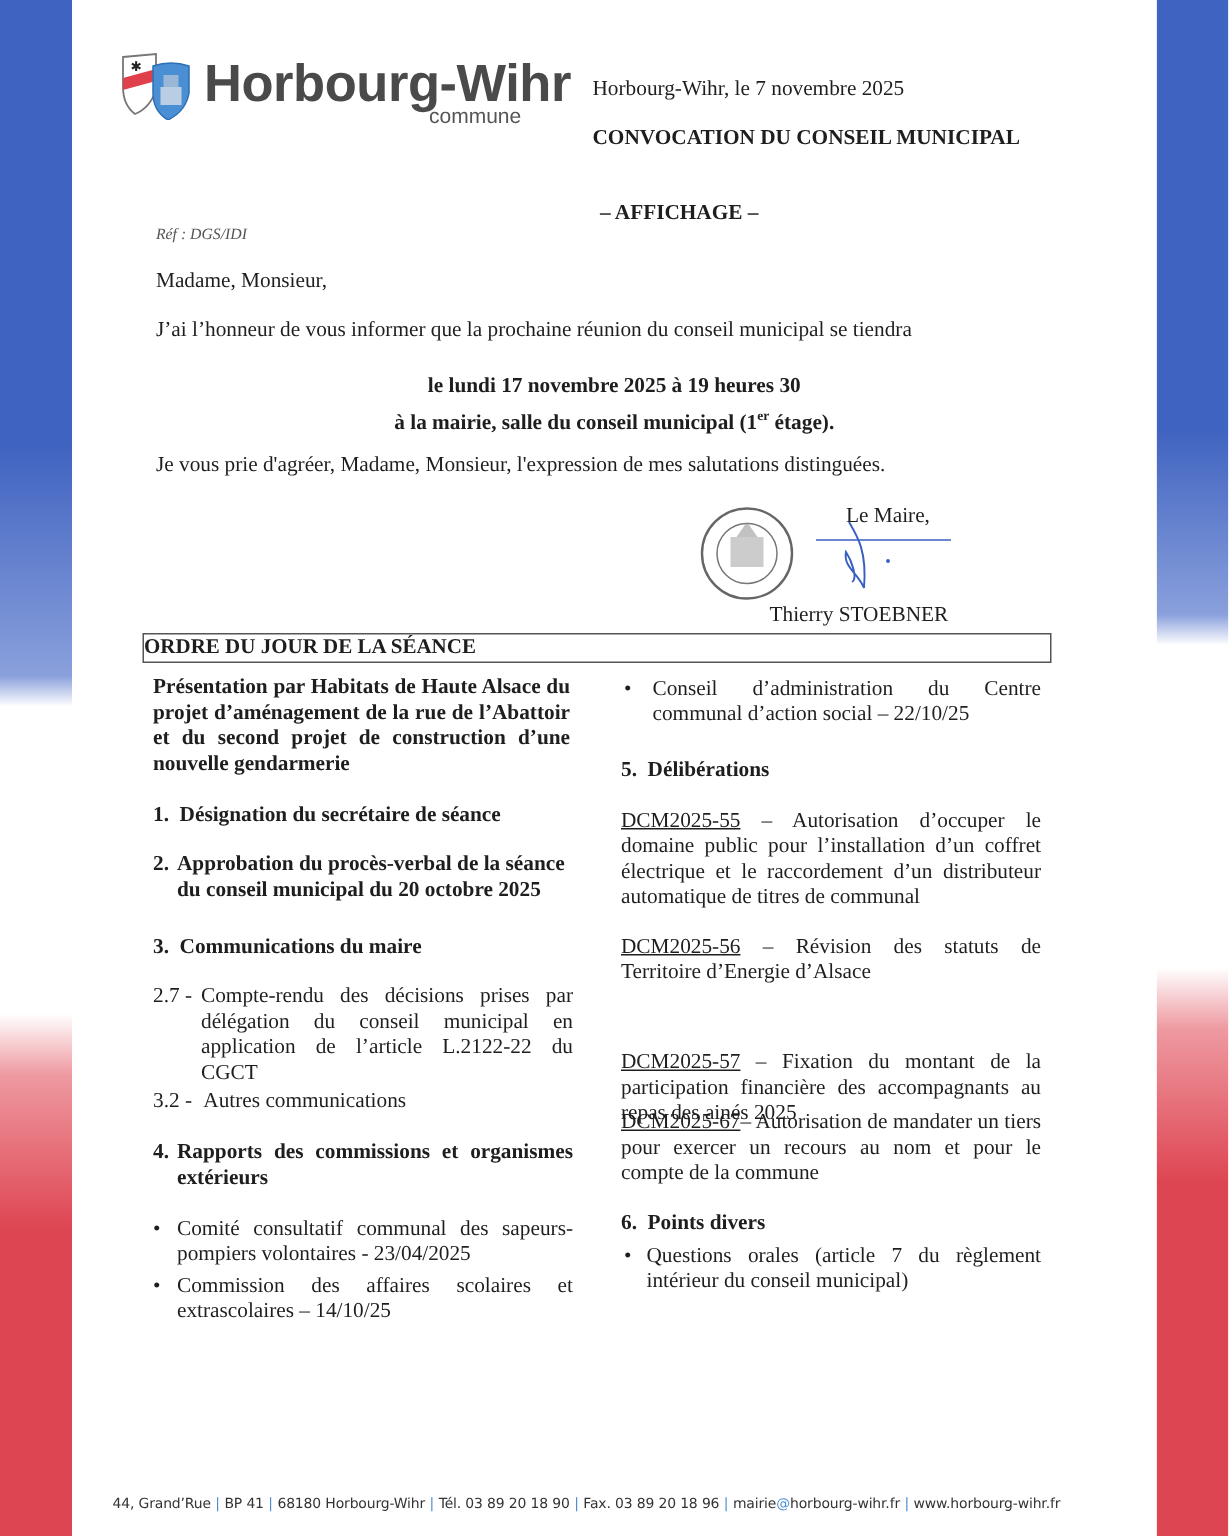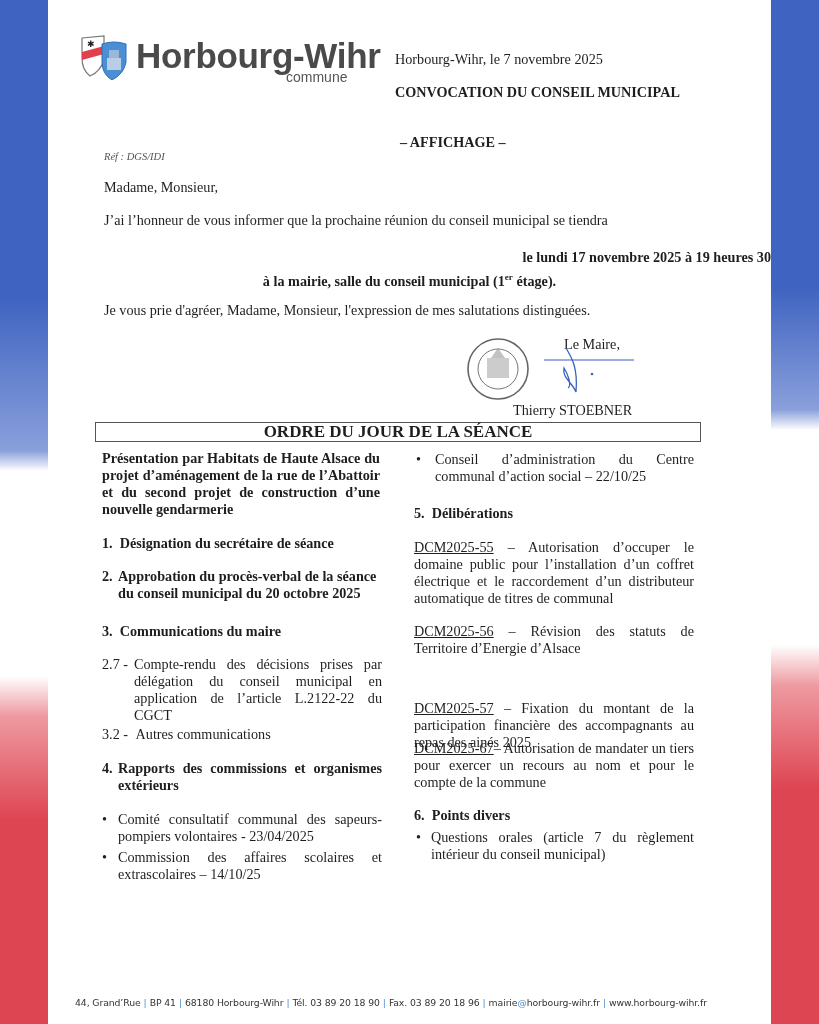--- a/index.html
+++ b/index.html
@@ -8,21 +8,21 @@
   .flag.left{left:0;}
   .flag.right{left:771px;}
   .page{position:absolute;left:48px;top:0;width:723px;height:1024px;background:#fff;}
   .abs{position:absolute;}
   .logo{left:32px;top:34px;width:260px;height:50px;}
   .logo-title{position:absolute;left:56px;top:2px;font-family:"Liberation Sans",sans-serif;font-weight:bold;font-size:35px;color:#4a4a4a;letter-spacing:-0.3px;white-space:nowrap;}
   .logo-sub{position:absolute;left:206px;top:35px;font-family:Liberation Sans, sans-serif;font-size:14px;color:#555;}
   .txt{font-size:14.2px;line-height:17px;white-space:nowrap;}
   .b{font-weight:bold;}
   .just{text-align:justify;text-align-last:left;white-space:normal;}
-  .agenda-box{left:47px;top:422px;width:604px;height:18px;border:1px solid #555;text-align:center;font-weight:bold;font-size:17px;line-height:18px;}
+  .agenda-box{left:47px;top:422px;width:604px;height:18px;border:1px solid #555;font-weight:bold;font-size:14px;line-height:18px;}
   .bullet{position:absolute;left:0;top:0;}
   u{text-decoration:underline;}
   .footer{left:27px;top:997px;width:670px;font-family:"DejaVu Sans",sans-serif;font-size:9.3px;color:#333;white-space:nowrap;letter-spacing:-0.1px;}
   .sep{color:#4a8fd4;margin:0 3px;}
   .at{color:#4a8fd4;}
 </style>
 </head>
 <body>
 
 <svg class="flag left" viewBox="0 0 48 1024" preserveAspectRatio="none">
@@ -72,21 +72,21 @@
     <div class="logo-sub">commune</div>
   </div>
 
   <div class="abs txt" style="left:347px;top:51px;">Horbourg-Wihr, le 7 novembre 2025</div>
   <div class="abs txt b" style="left:347px;top:84px;">CONVOCATION DU CONSEIL MUNICIPAL</div>
   <div class="abs txt b" style="left:352px;top:134px;">– AFFICHAGE –</div>
   <div class="abs" style="left:56px;top:151px;font-size:10.5px;font-style:italic;color:#555;">Réf : DGS/IDI</div>
 
   <div class="abs txt" style="left:56px;top:179px;">Madame, Monsieur,</div>
   <div class="abs txt" style="left:56px;top:212px;">J’ai l’honneur de vous informer que la prochaine réunion du conseil municipal se tiendra</div>
-  <div class="abs txt b" style="left:0;width:723px;text-align:right;top:249px;">le lundi 17 novembre 2025 à 19 heures 30</div>
+  <div class="abs txt b" style="left:0;width:723px;text-align:center;top:249px;">le lundi 17 novembre 2025 à 19 heures 30</div>
   <div class="abs txt b" style="left:0;width:723px;text-align:center;top:269px;"><span>à la mairie, salle du conseil municipal (1</span><sup style="font-size:9px">er</sup><span> étage).</span></div>
   <div class="abs txt" style="left:56px;top:302px;">Je vous prie d'agréer, Madame, Monsieur, l'expression de mes salutations distinguées.</div>
 
   <svg class="abs" style="left:417px;top:336px" width="68" height="66">
     <circle cx="33" cy="33" r="30" fill="none" stroke="#666" stroke-width="1.6"></circle>
     <circle cx="33" cy="33" r="20" fill="none" stroke="#777" stroke-width="1"></circle>
     <rect x="22" y="22" width="22" height="20" fill="#aaa" opacity="0.6"></rect>
     <path d="M26 22 L33 12 L40 22" fill="#999" opacity="0.6"></path>
   </svg>
   <div class="abs txt" style="left:516px;top:336px;text-align:right;">Le Maire,</div>

